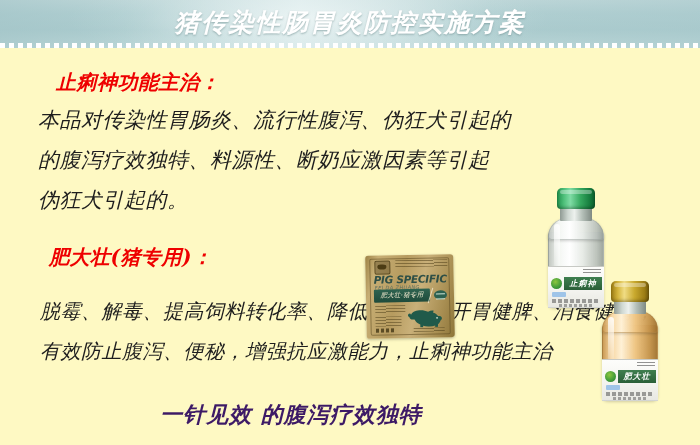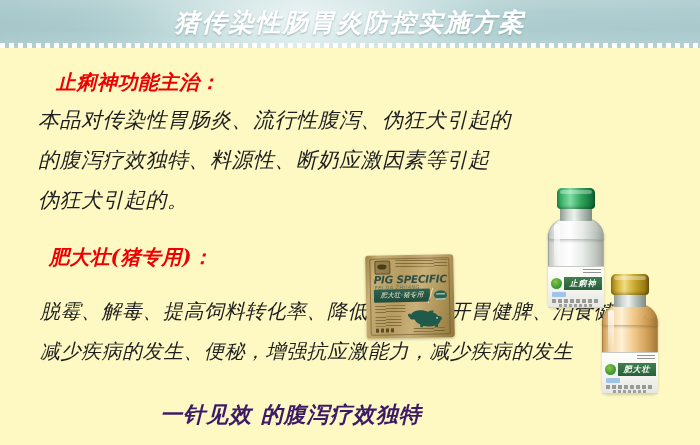--- a/index.html
+++ b/index.html
@@ -231,21 +231,21 @@
   }
   .bag-bottomright {
     position: absolute; left: 47px; top: 73px;
     width: 31px; height: 4px;
     background: repeating-linear-gradient(180deg, rgba(70,56,20,0.5) 0 1px, rgba(0,0,0,0) 1px 3px);
   }
 
   
   .vial { position: absolute; }
   #vial-white { left: 540px; top: 140px; width: 72px; height: 150px; }
-  #vial-amber { left: 594px; top: 226px; width: 72px; height: 148px; }
+  #vial-amber { left: 594px; top: 233px; width: 72px; height: 148px; }
 
   .vial-cap {
     position: absolute; left: 17px; top: 0;
     width: 38px; height: 21px;
     border-radius: 5px 5px 4px 4px;
   }
   .cap-green {
     background: linear-gradient(90deg,#1d8e4a 0%, #4ec07a 18%, #7fdca5 35%, #35a85f 62%, #147a3c 88%, #0d5c2c 100%);
     box-shadow: inset 0 -2px 3px rgba(0,0,0,0.25);
   }
@@ -384,21 +384,21 @@
 
     <div class="heading-red" id="heading-1">止痢神功能主治：</div>
 
     <div class="body-line para1" id="p1l1">本品对传染性胃肠炎、流行性腹泻、伪狂犬引起的</div>
     <div class="body-line para1" id="p1l2">的腹泻疗效独特、料源性、断奶应激因素等引起</div>
     <div class="body-line para1" id="p1l3">伪狂犬引起的。</div>
 
     <div class="heading-red" id="heading-2">肥大壮(猪专用)：</div>
 
     <div class="body-line para2" id="p2l1">脱霉、解毒、提高饲料转化率、降低料肉比、开胃健脾、消食健胃，</div>
-    <div class="body-line para2" id="p2l2">减少疾病的发生、便秘，增强抗应激能力，减少疾病的发生</div>
+    <div class="body-line para2" id="p2l2">有效防止腹泻、便秘，增强抗应激能力，止痢神功能主治</div>
 
     <div class="tagline">一针见效  的腹泻疗效独特</div>
 
     <div class="product" id="feed-bag">
       <div class="bag-body">
         <div class="bag-inner"></div>
         <div class="bag-logo"></div>
         <div class="bag-toptext"></div>
         <div class="bag-brand-en">PIG SPECIFIC</div>
         <div class="bag-brand-py">FEI DA ZHUANG</div>

